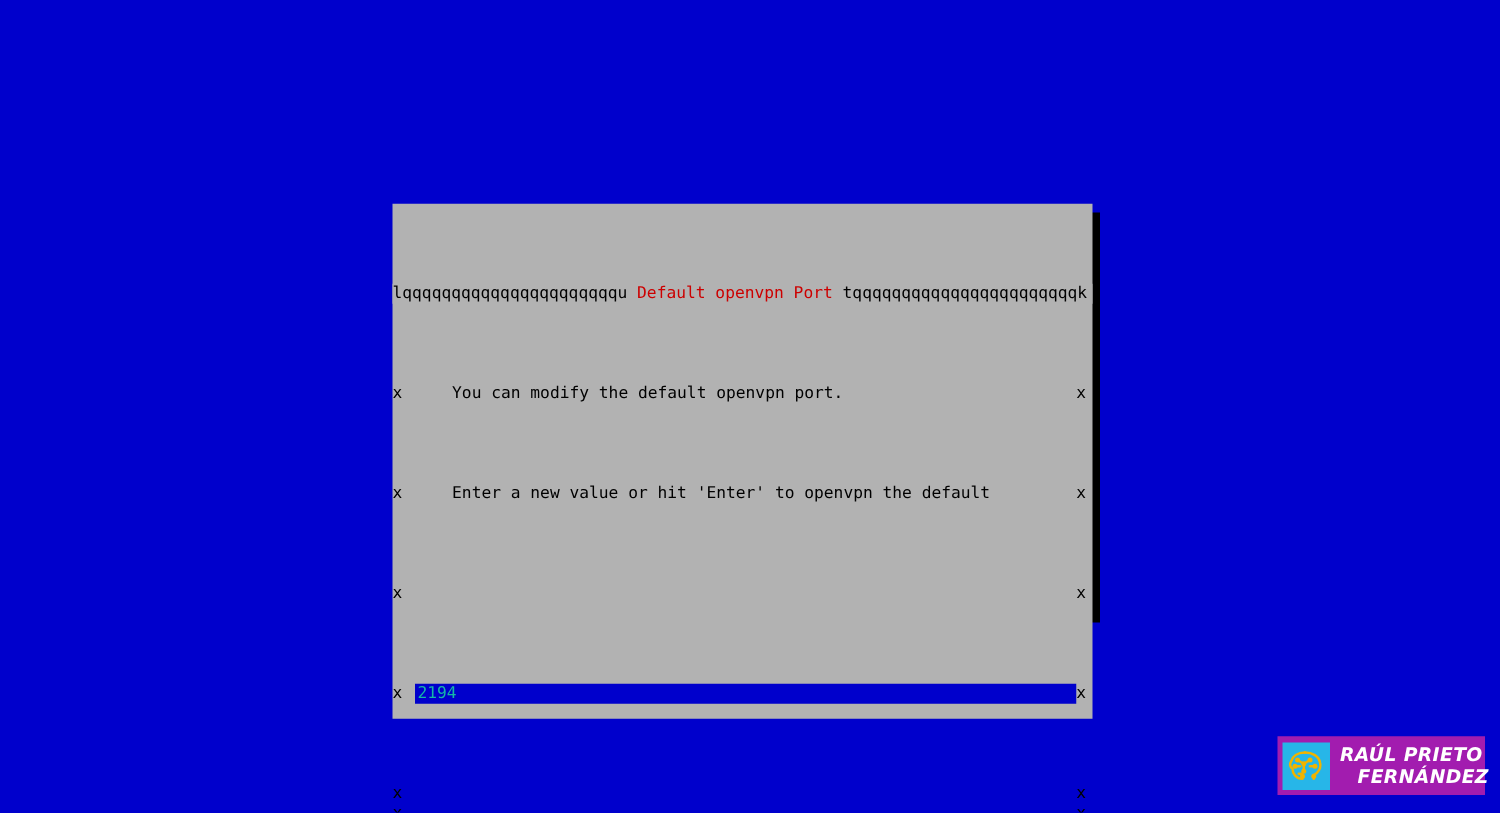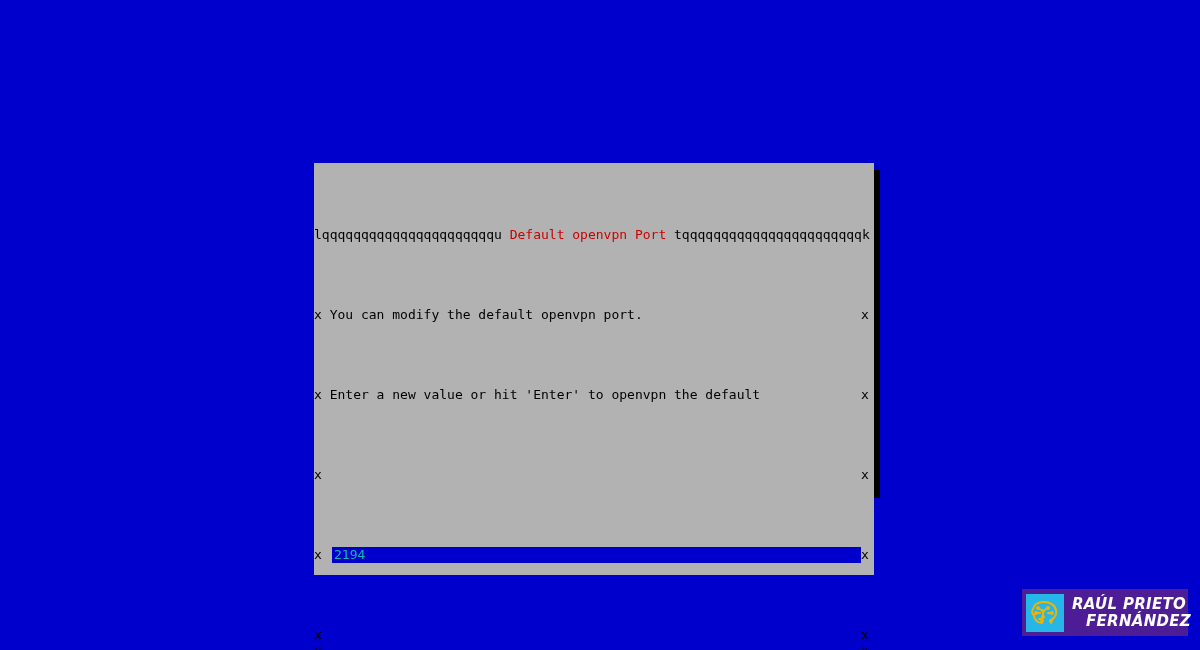--- a/index.html
+++ b/index.html
@@ -79,20 +79,21 @@
   .title-text {
     color: #cc0000;
   }
 
   .side {
     color: #000000;
   }
 
   .body-text {
     color: #000000;
+    margin-left: 32px;
   }
 
   
   #input-row {
     position: relative;
   }
   #input-field {
     position: absolute;
     left: 18px;
     top: 0px;
@@ -176,21 +177,21 @@
   
 
   
   
 
   
   
 
 </div>
 
-<div id="watermark" style="background: #4c1d95;">
+<div id="watermark" style="background: #a21caf;">
   <div id="watermark-logo" style="background: rgb(39, 182, 232);">
     <svg width="30" height="28" viewBox="0 0 30 28">
       <g fill="none" stroke="#f0b400" stroke-width="2" stroke-linecap="round" stroke-linejoin="round">
         <path d="M14 3 C8 3 4 6 3 10 C1.5 12 2 15 4 16 C4 20 7 24 12 24 L12 20 L9 20"></path>
         <path d="M14 3 C20 3 25 6 26 11 C27 15 25 19 21 21 L21 24"></path>
         <path d="M8 9 L13 12 L13 17"></path>
         <path d="M13 12 L18 9"></path>
         <path d="M18 14 L22 14"></path>
         <path d="M10 14 L6 14"></path>
       </g>

